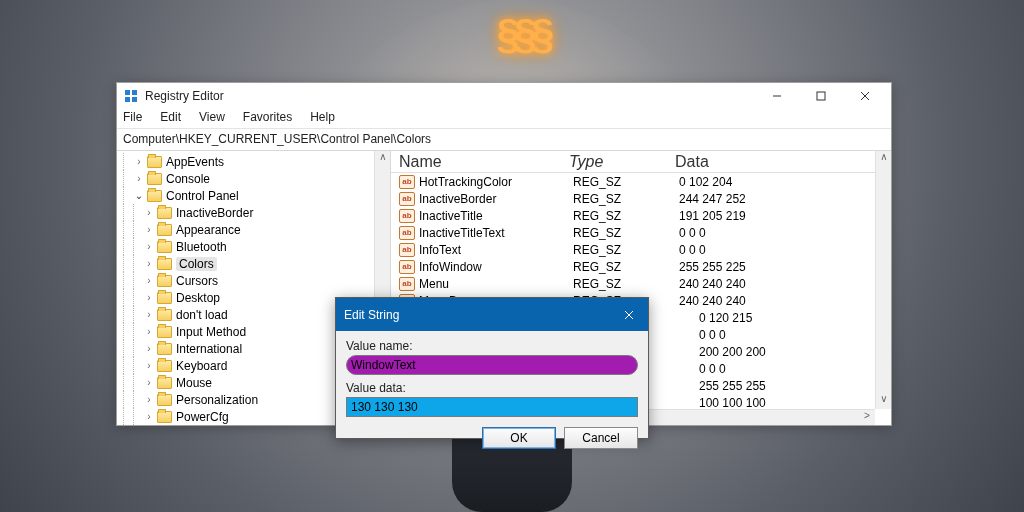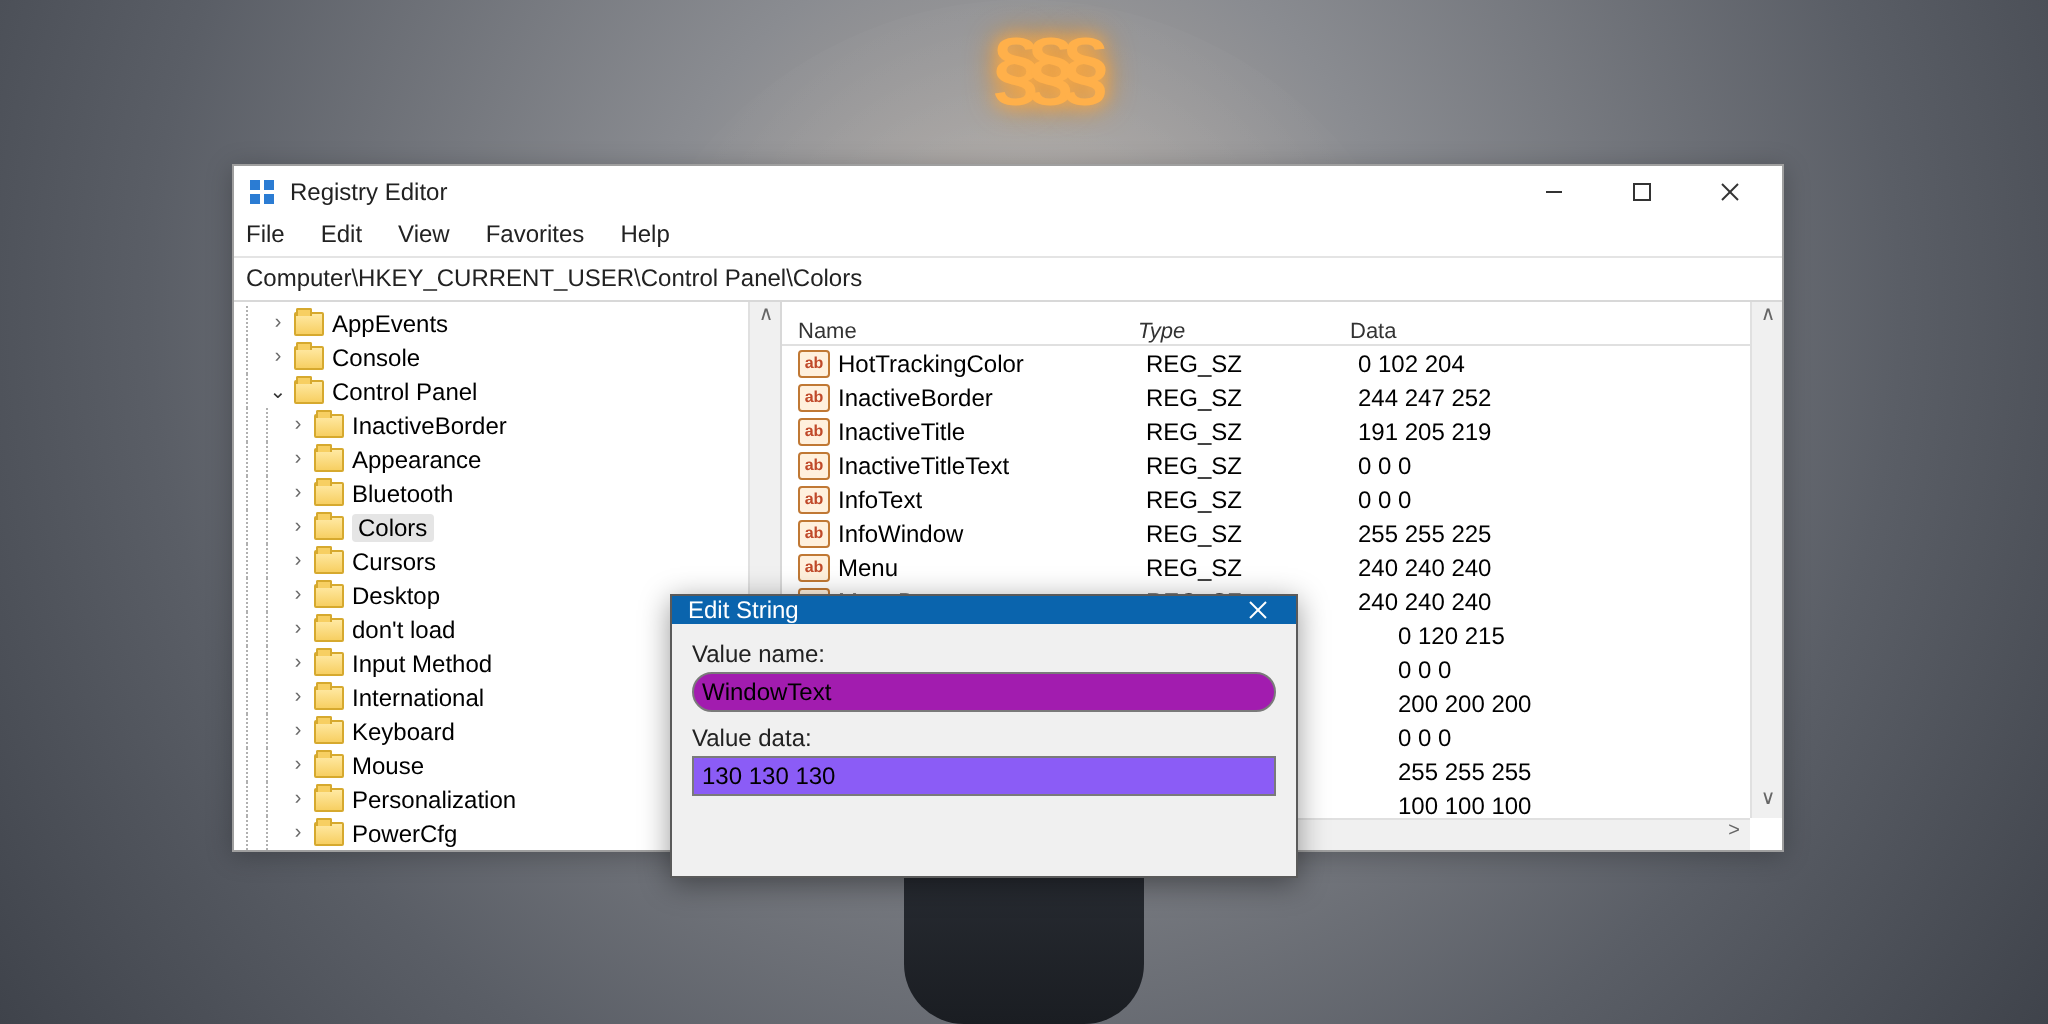--- a/index.html
+++ b/index.html
@@ -40,47 +40,47 @@
   .tline { width:10px; display:inline-block; border-left:1px dotted #b0b0b0; height:17px; position:relative;}
   .folder { width:15px; height:12px; margin-right:4px; display:inline-block;
             background:linear-gradient(#ffe9a3,#f7cf62); border:1px solid #d6a92e; border-radius:1px; position:relative;}
   .folder::before { content:""; position:absolute; left:0; top:-3px; width:6px; height:3px; background:#f7cf62; border:1px solid #d6a92e; border-bottom:none; border-radius:1px 1px 0 0;}
   .tree-row.sel .label-bg { background:#e5e5e5; padding:0 3px; border-radius:2px;}
   .scroll-v-stub { position:absolute; right:0; top:0; bottom:0; width:16px; background:#f0f0f0; border-left:1px solid #e0e0e0;}
   .scroll-v-stub .up,.scroll-v-stub .dn{position:absolute;left:0;width:16px;height:16px;text-align:center;color:#666;font-size:10px;background:#f0f0f0;}
   .scroll-v-stub .up{top:0}.scroll-v-stub .dn{bottom:0}
 
   .list-pane { flex:1; position:relative; }
-  .list-head { height:22px; display:flex; align-items:flex-end; border-bottom:1px solid #e0e0e0; font-size:11px; color:#333; }
+  .list-head { height:22px; display:flex; align-items:center; border-bottom:1px solid #e0e0e0; font-size:16px; color:#333; }
   .col-name{ width:178px; padding-left:8px;}
   .col-type{ width:106px;font-style:italic;}
   .col-data{ flex:1;}
   .list-body { }
   .list-row { display:flex; align-items:center; height:17px; font-size:12px;}
   .sz-icon { width:16px; height:14px; margin:0 4px 0 8px; display:inline-flex; align-items:center; justify-content:center;
              border:1px solid #c07834; background:#fff0dd; color:#c0492a; font-size:8px; font-weight:bold; border-radius:2px;}
   .list-row .n { width:154px; } 
   .list-row .t { width:106px; }
   .list-row .d { flex:1; }
   .list-scroll-v { position:absolute; right:0; top:0; bottom:16px; width:16px; background:#f0f0f0; border-left:1px solid #e0e0e0;}
   .list-scroll-v .up,.list-scroll-v .dn{position:absolute;left:0;width:16px;height:16px;text-align:center;color:#666;font-size:10px;}
   .list-scroll-v .up{top:0}.list-scroll-v .dn{bottom:0}
   .list-scroll-h { position:absolute; left:0; right:16px; bottom:0; height:16px; background:#f0f0f0; border-top:1px solid #e0e0e0;}
   .list-scroll-h .lt,.list-scroll-h .rt{position:absolute;top:0;height:16px;width:16px;text-align:center;color:#666;font-size:10px;}
   .list-scroll-h .lt{left:0}.list-scroll-h .rt{right:0}
 
   
   .dialog { position:absolute; left:335px; top:297px; width:314px; height:142px;
             background:#f0f0f0; border:1px solid #5a5a5a; box-shadow:0 3px 14px rgba(0,0,0,0.4); font-size:12px;}
-  .dlg-title { height:14px; background:#0a64ad; color:#fff; display:flex; align-items:center; padding:0 8px; }
+  .dlg-title { height:33px; background:#0a64ad; color:#fff; display:flex; align-items:center; padding:0 8px; }
   .dlg-title .t { flex:1; font-size:12px; }
   .dlg-close { width:38px; height:26px; margin:-0px -8px 0 0; display:flex; align-items:center; justify-content:center; color:#fff;}
   .dlg-body { padding:6px 10px 8px 10px; }
   .dlg-body label { display:block; font-size:12px; margin-top:2px; margin-bottom:2px; color:#222;}
-  .dlg-body input { width:100%; height:20px; border:1px solid #7a7a7a; background:#8b5cf6; font-size:12px; padding:2px 4px;}
+  .dlg-body input { width:100%; height:20px; border:1px solid #7a7a7a; background:#0ea5e9; font-size:12px; padding:2px 4px;}
   .dlg-body input[readonly]{ background:#a21caf;border-radius:10px; }
   .dlg-buttons { display:flex; justify-content:flex-end; gap:8px; padding:2px 10px 8px 10px;}
   .btn { width:74px; height:22px; border:1px solid #8a8a8a; background:linear-gradient(#fdfdfd,#e6e6e6); font-size:12px;}
   .btn.primary { border:1px solid #2d6fb1; box-shadow:0 0 0 1px #7db2e4 inset;}
 </style>
 </head>
 <body>
 
 <div class="bulb"></div>
 <div class="filament">§§§</div>
@@ -356,13 +356,17 @@
     </div>
   </div>
   <div class="dlg-body">
     <label>Value name:</label>
     <input readonly="" value="WindowText" style="">
     <label style="margin-top:6px">Value data:</label>
     <div style="position:relative">
       <input value="130 130 130" style="">
     </div>
   </div>
+  <div class="dlg-buttons">
+    <button class="btn primary">OK</button>
+    <button class="btn">Cancel</button>
+  </div>
 </div>
 
 </body></html>

